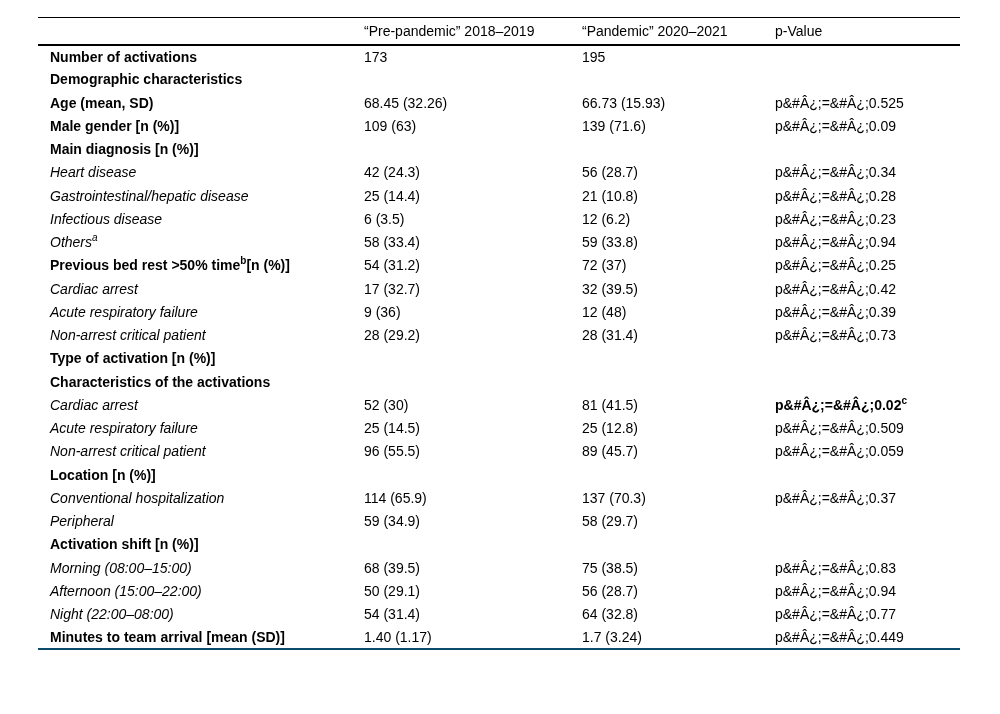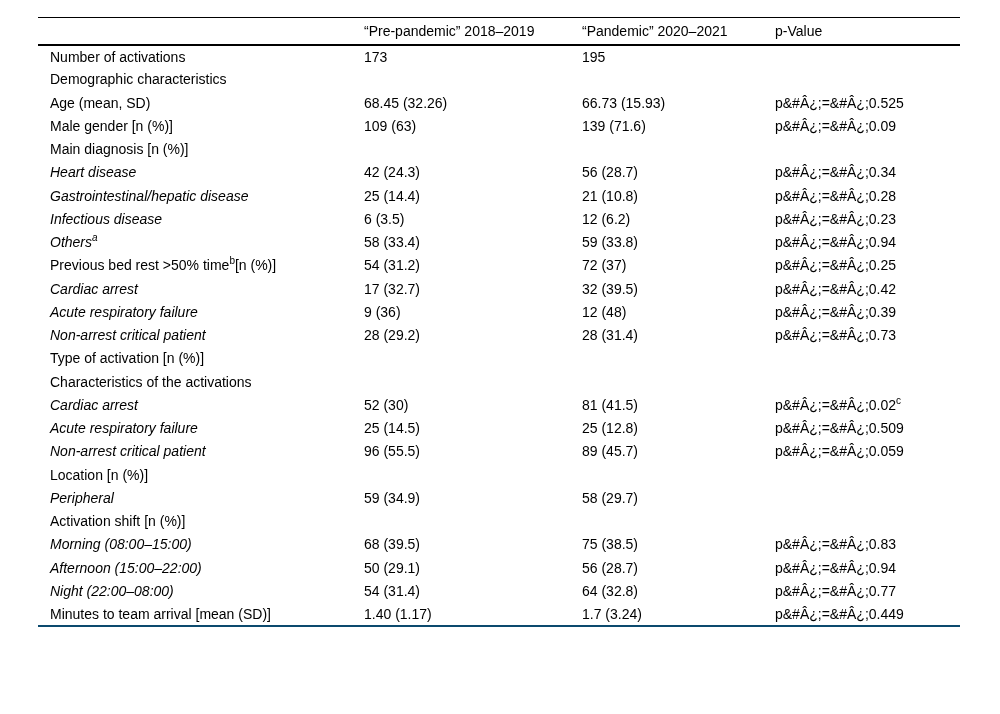--- a/index.html
+++ b/index.html
@@ -35,21 +35,21 @@
   }
   tbody tr { height: 23.25px; }
   tbody td {
     font-size: 14px;
     padding: 0;
     vertical-align: middle;
     white-space: nowrap;
     overflow: hidden;
   }
   td.lbl { padding-left: 12px; }
-  .bold { font-weight: normal; }
+  .bold { font-weight: bold; }
   .italic { font-style: italic; }
   sup {
     font-size: 10px;
     line-height: 0;
   }
 </style>
 </head>
 <body>
 
 <div class="table-wrap">
@@ -177,20 +177,26 @@
           <td>89 (45.7)</td>
           <td><span>p&amp;#Â¿;=&amp;#Â¿;0.059</span></td>
         </tr>
         <tr>
           <td class="lbl bold"><span>Location [n (%)]</span></td>
           <td></td>
           <td></td>
           <td></td>
         </tr>
         <tr>
+          <td class="lbl italic"><span>Conventional hospitalization</span></td>
+          <td>114 (65.9)</td>
+          <td>137 (70.3)</td>
+          <td><span>p&amp;#Â¿;=&amp;#Â¿;0.37</span></td>
+        </tr>
+        <tr>
           <td class="lbl italic"><span>Peripheral</span></td>
           <td>59 (34.9)</td>
           <td>58 (29.7)</td>
           <td></td>
         </tr>
         <tr>
           <td class="lbl bold"><span>Activation shift [n (%)]</span></td>
           <td></td>
           <td></td>
           <td></td>

